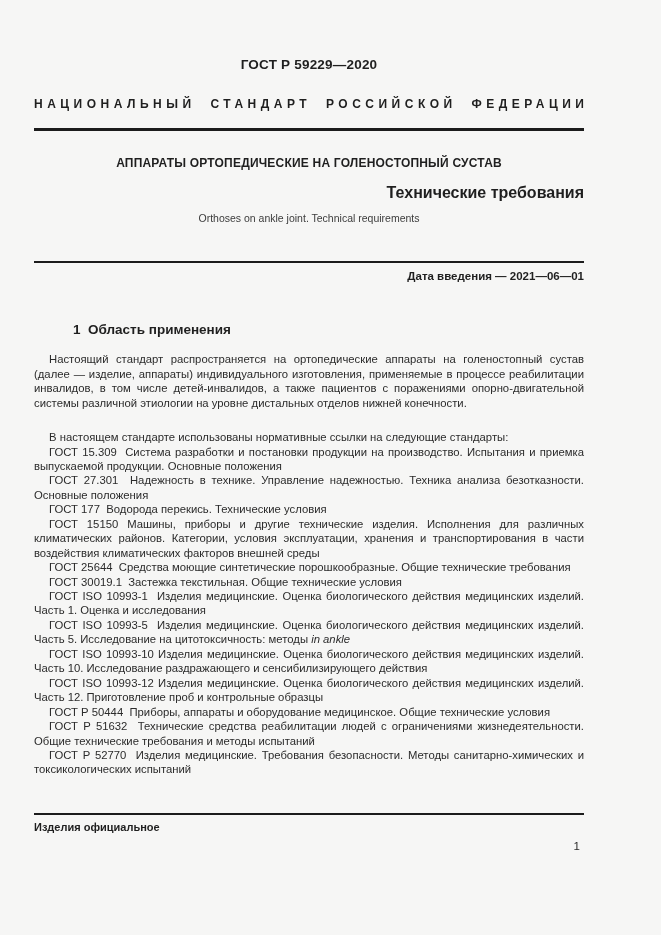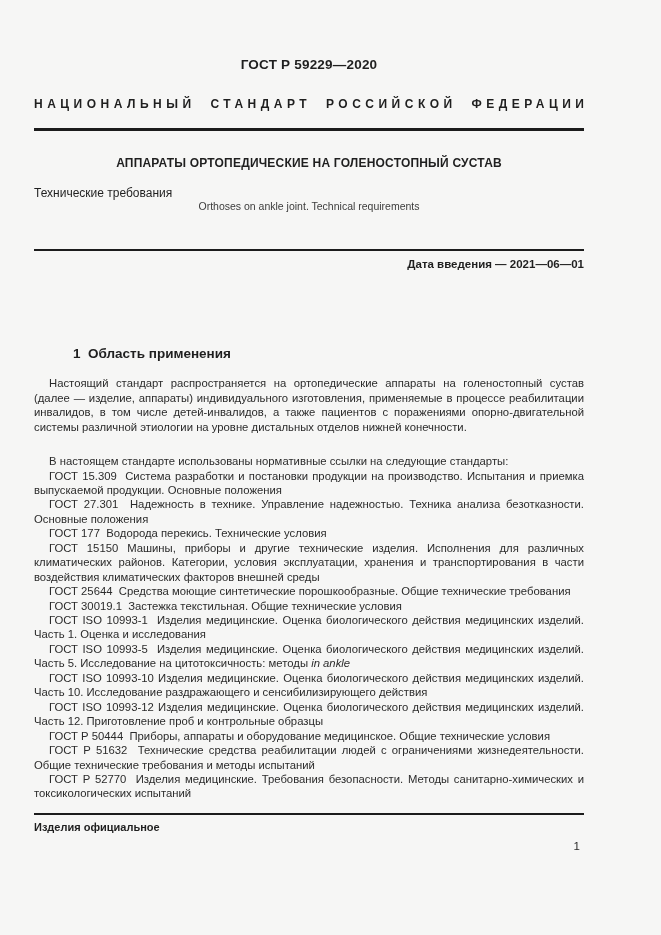--- a/index.html
+++ b/index.html
@@ -48,27 +48,28 @@
     margin: 25px 0 0 0;
     text-align: center;
     font-weight: bold;
     font-size: 12px;
     line-height: 14px;
     letter-spacing: 0.2px;
     color: #1f1f1f;
   }
   .subtitle {
     margin: 16px 0 0 0;
-    text-align: left;
-    font-weight: normal;
-    font-size: 12px;
+    text-align: right;
+    font-weight: bold;
+    font-size: 16px;
     line-height: 14px;
     color: #1f1f1f;
   }
   .subtitle-en {
+    margin-top: 12px;
     text-align: center;
     font-size: 10.5px;
     line-height: 13px;
     color: #3c3c3c;
   }
   .date {
     margin-top: 6px;
     text-align: right;
     font-weight: bold;
     font-size: 11.5px;
@@ -76,21 +77,21 @@
     color: #1f1f1f;
   }
   .sec {
     margin: 0;
     padding-left: 39px;
     font-weight: bold;
     font-size: 13.5px;
     line-height: 16px;
     color: #1f1f1f;
   }
-  .sec.first { margin-top: 75px; }
+  .sec.first { margin-top: 39px; }
   .sec.second { margin-top: 18px; }
   .body {
     margin: 0;
     font-size: 11.3px;
     line-height: 14.5px;
     text-align: justify;
     color: #2b2b2b;
   }
   .body.ind { text-indent: 15px; }
   .para1 { margin-top: 14px; }

